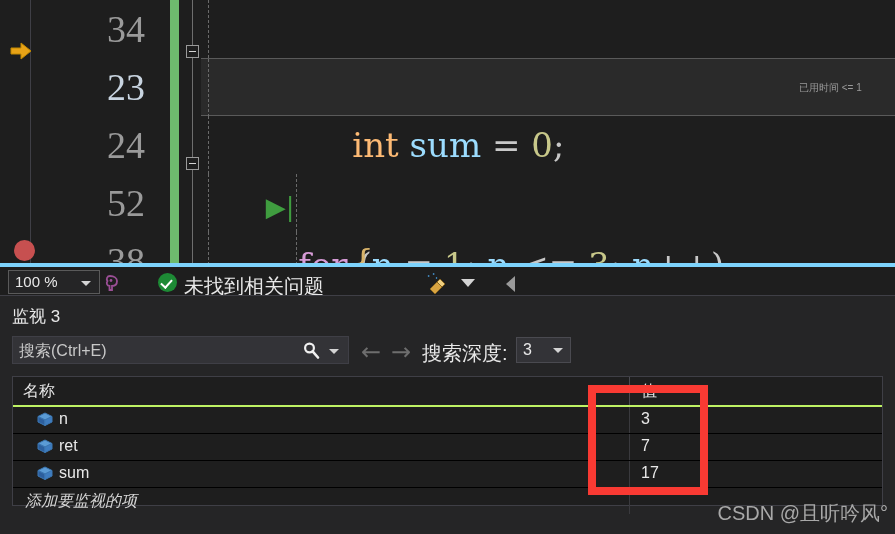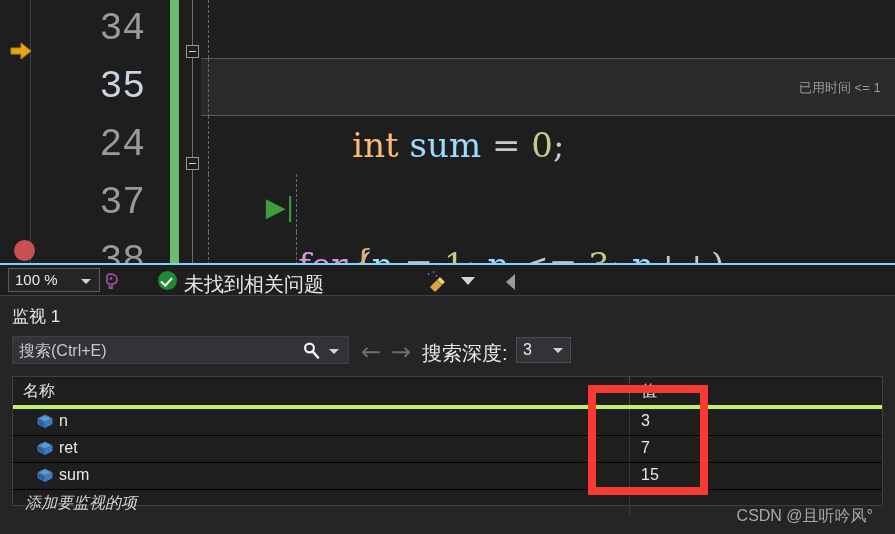--- a/index.html
+++ b/index.html
@@ -44,21 +44,21 @@
     background: #c75050;
   }
   
   .linenums {
     position: absolute;
     left: 30px; top: 0;
     width: 125px; height: 263px;
     text-align: right;
   }
   .ln {
-    font-family: Liberation Mono, monospace;
+    font-family: Liberation Serif, serif;
     font-size: 38px;
     color: #9a9a9a;
     line-height: 58px;
     height: 58px;
     padding-right: 10px;
     box-sizing: border-box;
   }
   .ln.active { color: #c8d4e0; }
   
   .changebar {
@@ -129,34 +129,34 @@
   .brace { color: #d8b36a; }
   .op    { color: #c8c8c8; }
   .runarrow {
     color: #3f9c3f;
     font-size: 26px;
   }
   .elapsed {
     position: absolute;
     top: 0;
     font-family: "Liberation Sans", sans-serif;
-    font-size: 13px;
+    font-size: 10px;
     color: #9a9a9a;
     line-height: 58px;
     white-space: nowrap;
     text-align: center;
   }
 
   
   #statusbar {
     position: absolute;
     left: 0; top: 263px;
     width: 895px; height: 32px;
     background: #1e1e1e;
-    border-top: 2px solid #7dd3fc;
+    border-top: 4px solid #7dd3fc;
   }
   .zoombox {
     position: absolute;
     left: 8px; top: 3px;
     width: 92px; height: 24px;
     border: 1px solid #5a5a5a;
     background: #252526;
     box-sizing: border-box;
   }
   .zoomlabel {
@@ -308,21 +308,21 @@
     position: absolute;
     left: 12px; top: 80px;
     width: 871px; height: 130px;
     background: #1e1e1e;
     border: 1px solid #3f3f46;
     box-sizing: border-box;
   }
   .grid-head {
     position: relative;
     height: 28px;
-    border-bottom: 4px solid #bef264;
+    border-bottom: 2px solid #bef264;
   }
   .col-name {
     position: absolute;
     left: 10px; top: 4px;
     font-size: 16px;
     color: #e8e8e8;
   }
   .col-value {
     position: absolute;
     left: 628px; top: 4px;
@@ -378,45 +378,45 @@
     position: absolute;
     left: 588px; top: 385px;
     width: 120px; height: 110px;
     border: 8px solid #f93a33;
     box-sizing: border-box;
     pointer-events: none;
   }
 
   .watermark {
     position: absolute;
-    right: 22px; bottom: 8px;
-    font-size: 16px;
+    right: 7px; bottom: 8px;
+    font-size: 20px;
     color: #a8a8a8;
     margin-left: 12px;
   }
 </style>
 </head>
 <body>
 
 <div id="editor">
 
   <div class="bp-gutter">
     <div class="exec-arrow">
       <svg width="22" height="18" viewBox="0 0 22 18">
         <path d="M1 6 H11 V1 L21 9 L11 17 V12 H1 Z" fill="#e8a317" stroke="#c08800" stroke-width="1"></path>
       </svg>
     </div>
     <div class="breakpoint-dot"></div>
   </div>
 
   <div class="linenums">
     <div class="ln">34</div>
-    <div class="ln active">35</div>
+    <div class="ln active">23</div>
     <div class="ln">24</div>
-    <div class="ln">37</div>
+    <div class="ln">52</div>
     <div class="ln">38</div>
 
   </div>
 
   <div class="changebar"></div>
 
   <div class="foldcol">
     <div class="foldline"></div>
     <div class="foldbox" style="left:1px; top:45px;"></div>
     <div class="foldbox" style="left:1px; top:157px;"></div>
@@ -479,21 +479,21 @@
       <path d="M4 3 l1.2 0 M4.6 2.4 l0 1.2" stroke="#4a9fe0" stroke-width="1.6"></path>
       <path d="M9 1 l1.2 0 M9.6 0.4 l0 1.2" stroke="#4a9fe0" stroke-width="1.6"></path>
       <path d="M12 5 l1 0 M12.5 4.5 l0 1" stroke="#4a9fe0" stroke-width="1.4"></path>
     </svg>
   </span>
   <span class="sweep-caret"></span>
   <span class="left-tri"></span>
 </div>
 
 <div id="watch">
-  <div class="watch-title">监视 1</div>
+  <div class="watch-title">监视 3</div>
 
   <div class="watch-toolbar">
     <div class="search-box">
       <span class="search-placeholder">搜索(Ctrl+E)</span>
       <span class="search-icon">
         <svg width="20" height="20" viewBox="0 0 20 20">
           <circle cx="7.5" cy="7" r="4.4" fill="none" stroke="#f0f0f0" stroke-width="2.2"></circle>
           <path d="M10.6 10.3 L16 16.5" stroke="#f0f0f0" stroke-width="2.6" stroke-linecap="round"></path>
         </svg>
       </span>
@@ -546,21 +546,21 @@
     <div class="row">
       <span class="row-colsep"></span>
       <span class="row-icon">
         <svg width="16" height="15" viewBox="0 0 16 15">
           <path d="M1 4.5 L8 1 L15 4.5 L8 8 Z" fill="#5b9bd5" stroke="#3c78b4" stroke-width="1"></path>
           <path d="M1 4.5 L1 10 L8 13.5 L8 8 Z" fill="#2c5f9e" stroke="#3c78b4" stroke-width="1"></path>
           <path d="M15 4.5 L15 10 L8 13.5 L8 8 Z" fill="#3e7cc0" stroke="#3c78b4" stroke-width="1"></path>
         </svg>
       </span>
       <span class="row-name">sum</span>
-      <span class="row-value">15</span>
+      <span class="row-value">17</span>
     </div>
 
     <div class="addrow">
       <span class="row-colsep"></span>
       <span class="add-text">添加要监视的项</span>
     </div>
   </div>
 
   <div class="watermark">CSDN @且听吟风°</div>
 </div>

